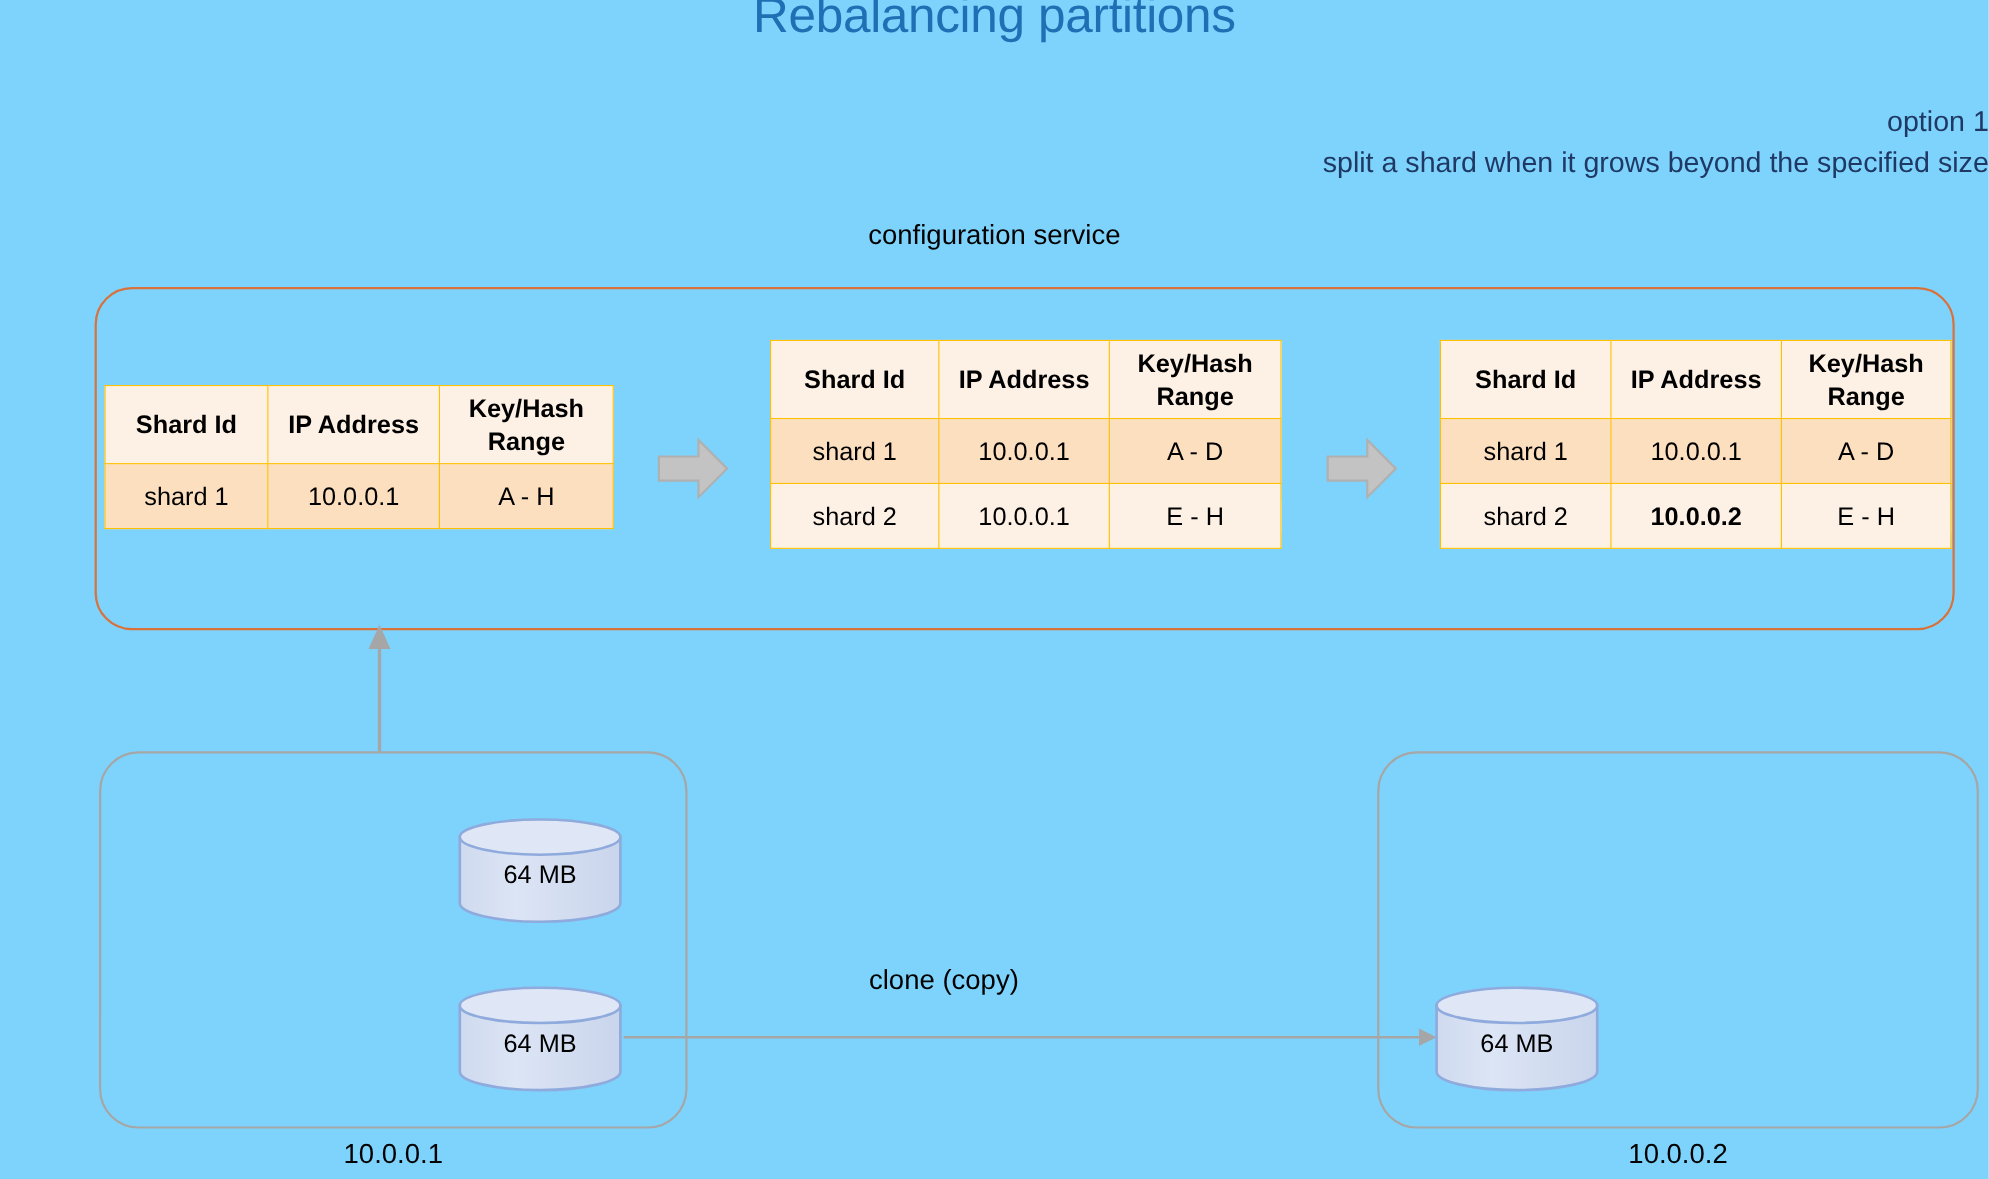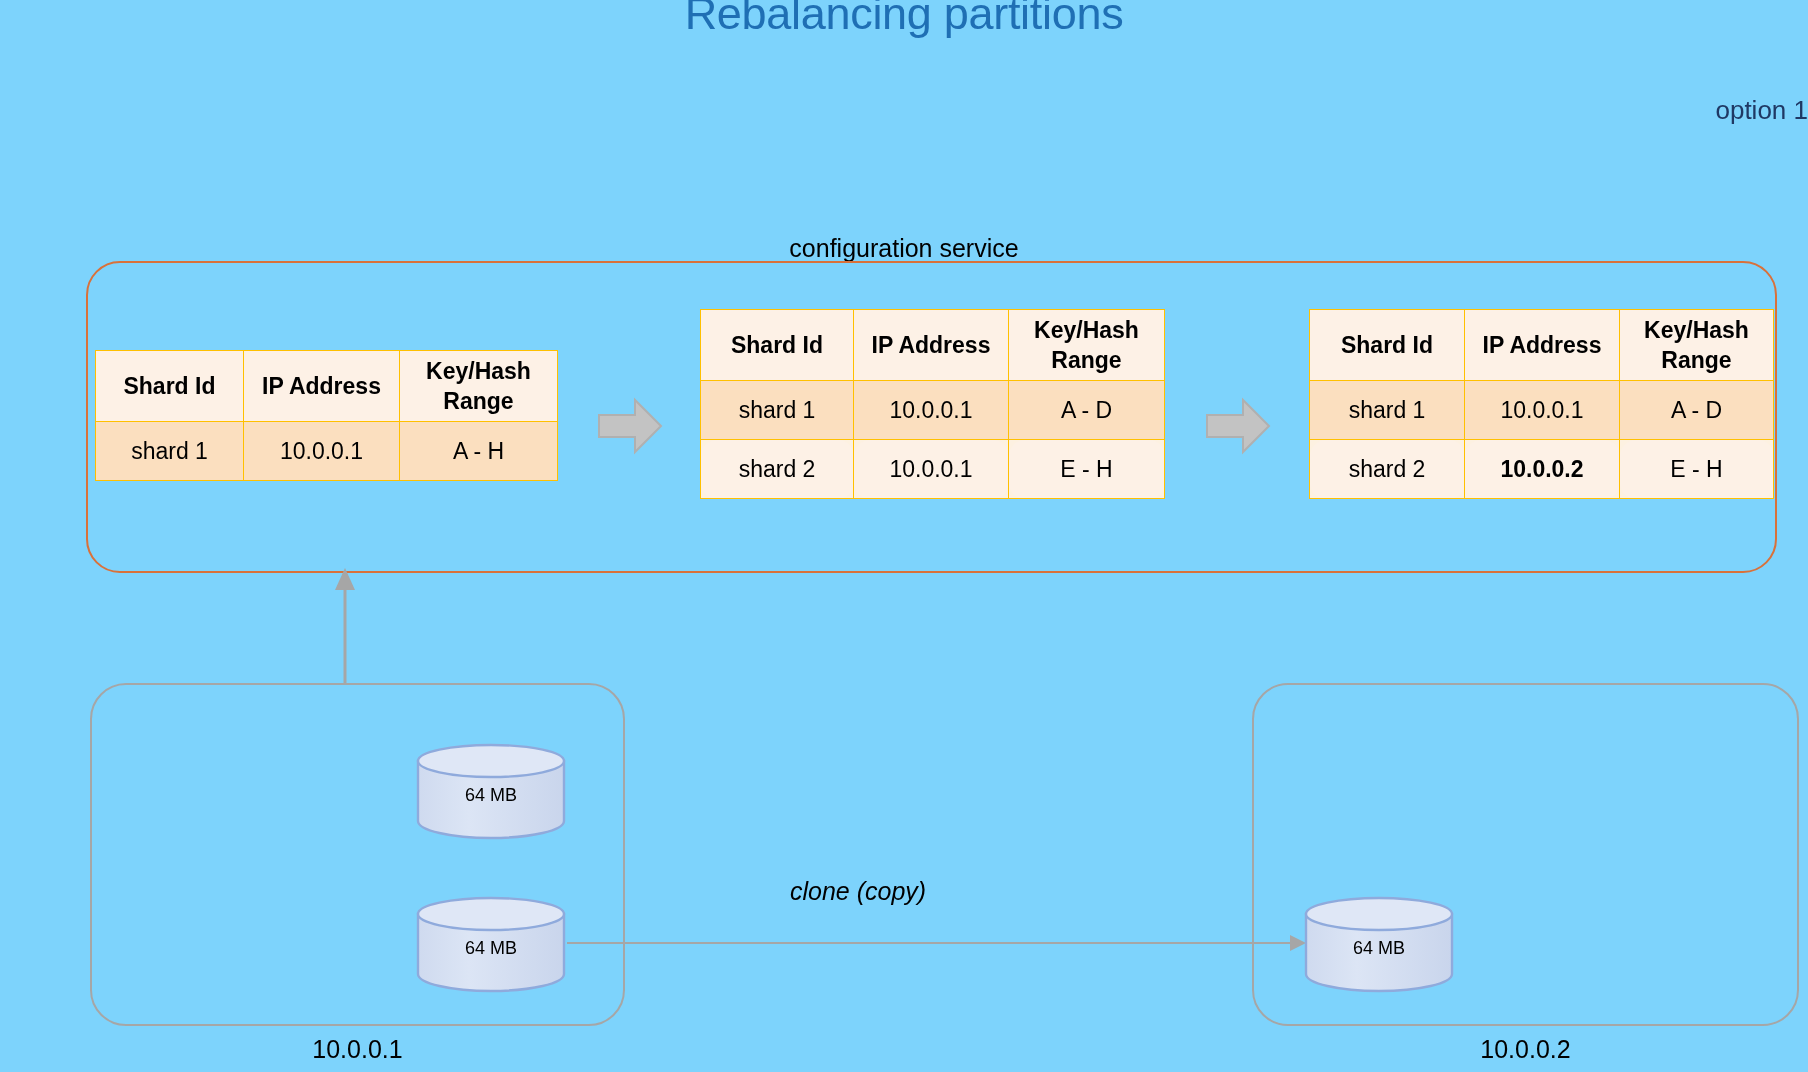--- a/index.html
+++ b/index.html
@@ -37,21 +37,21 @@
     top: 92px;
     width: 1808px;
     text-align: right;
     font-size: 26px;
     line-height: 37px;
     color: #1F3864;
   }
   #config-label {
     position: absolute;
     left: 0;
-    top: 234px;
+    top: 200px;
     width: 1808px;
     text-align: center;
     font-size: 25px;
     color: #000000;
   }
 
   
   #config-box {
     position: absolute;
     left: 86px;
@@ -148,21 +148,21 @@
   .cylinder svg { display: block; }
   .cylinder .cyl-label {
     position: absolute;
     left: 0;
     top: 0;
     width: 152px;
     height: 98px;
     display: flex;
     align-items: center;
     justify-content: center;
-    font-size: 18px;
+    font-size: 23px;
     color: #000000;
     padding-top: 8px;
     box-sizing: border-box;
   }
   #cyl-a { left: 415px;  top: 742px; }
   #cyl-b { left: 415px;  top: 895px; }
   #cyl-c { left: 1303px; top: 895px; }
 
   
   #connectors {
@@ -172,30 +172,29 @@
     height: 1072px;
     pointer-events: none;
   }
   #clone-label {
     position: absolute;
     left: 790px;
     top: 877px;
     font-size: 25px;
     color: #000000;
     white-space: nowrap;
-    font-style: italic;
   }
 </style>
 </head>
 <body>
 
 <div id="canvas">
 
   <div id="title">Rebalancing partitions</div>
-  <div id="subtitle"><span>option 1</span><br></div>
+  <div id="subtitle"><span>option 1</span><br><span>split a shard when it grows beyond the specified size</span></div>
 
   <div id="config-label">configuration service</div>
   <div id="config-box"></div>
 
   <table class="shard-table" id="table1">
     <colgroup>
         <col class="c1">
         <col class="c2">
         <col class="c3">
       </colgroup>

